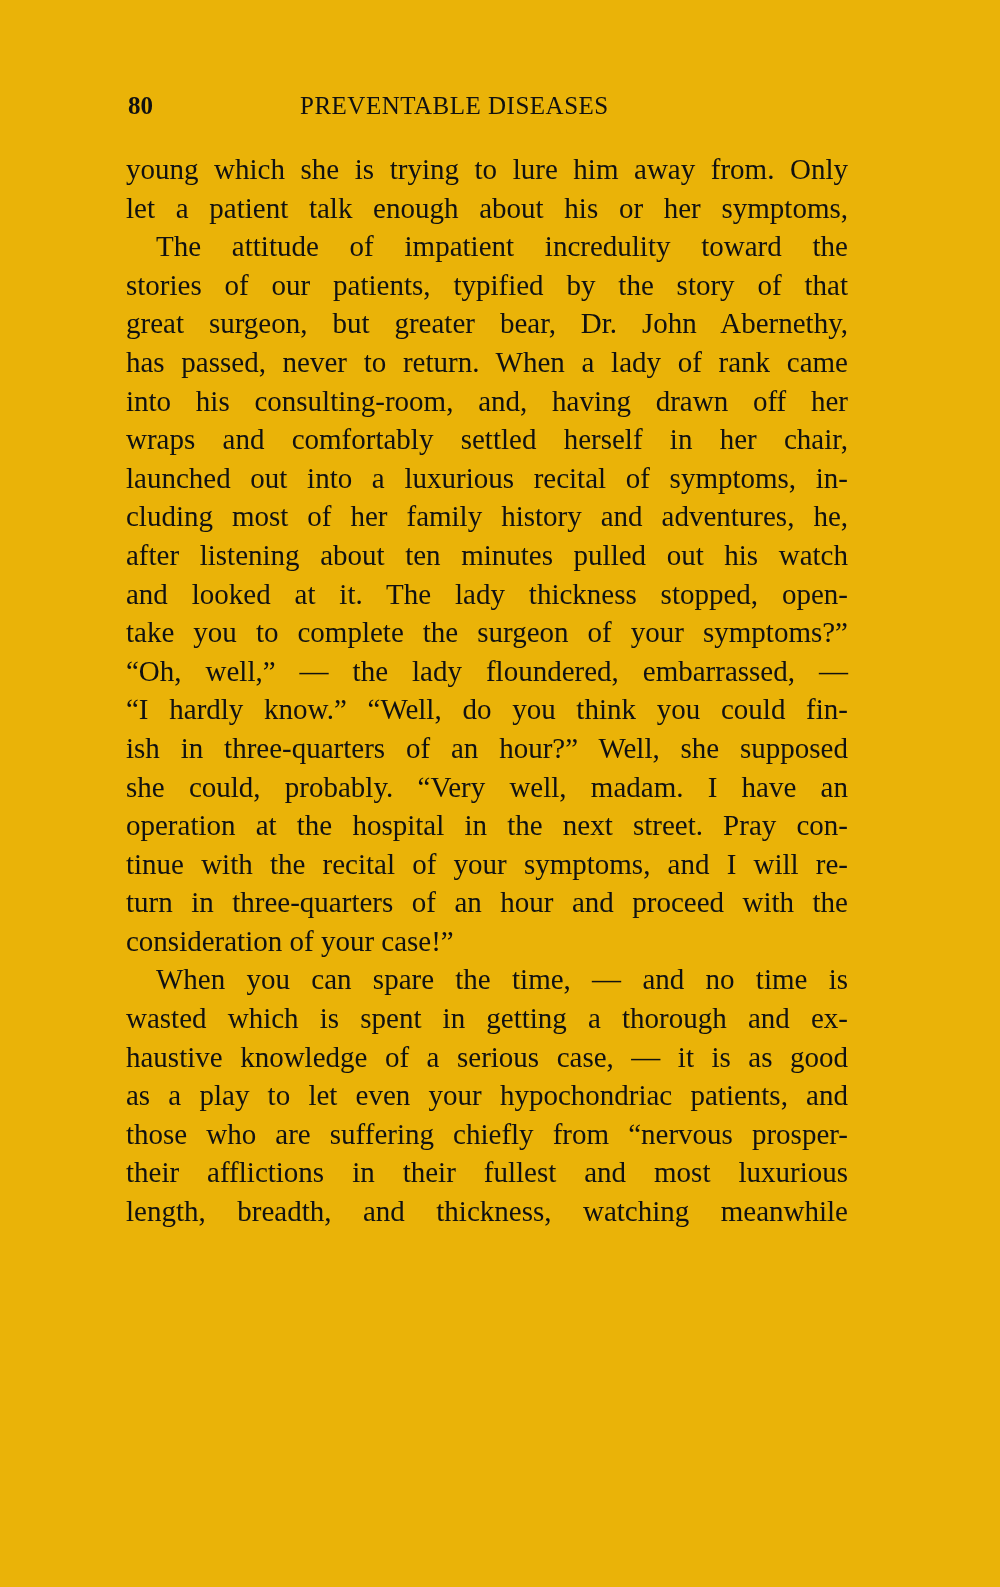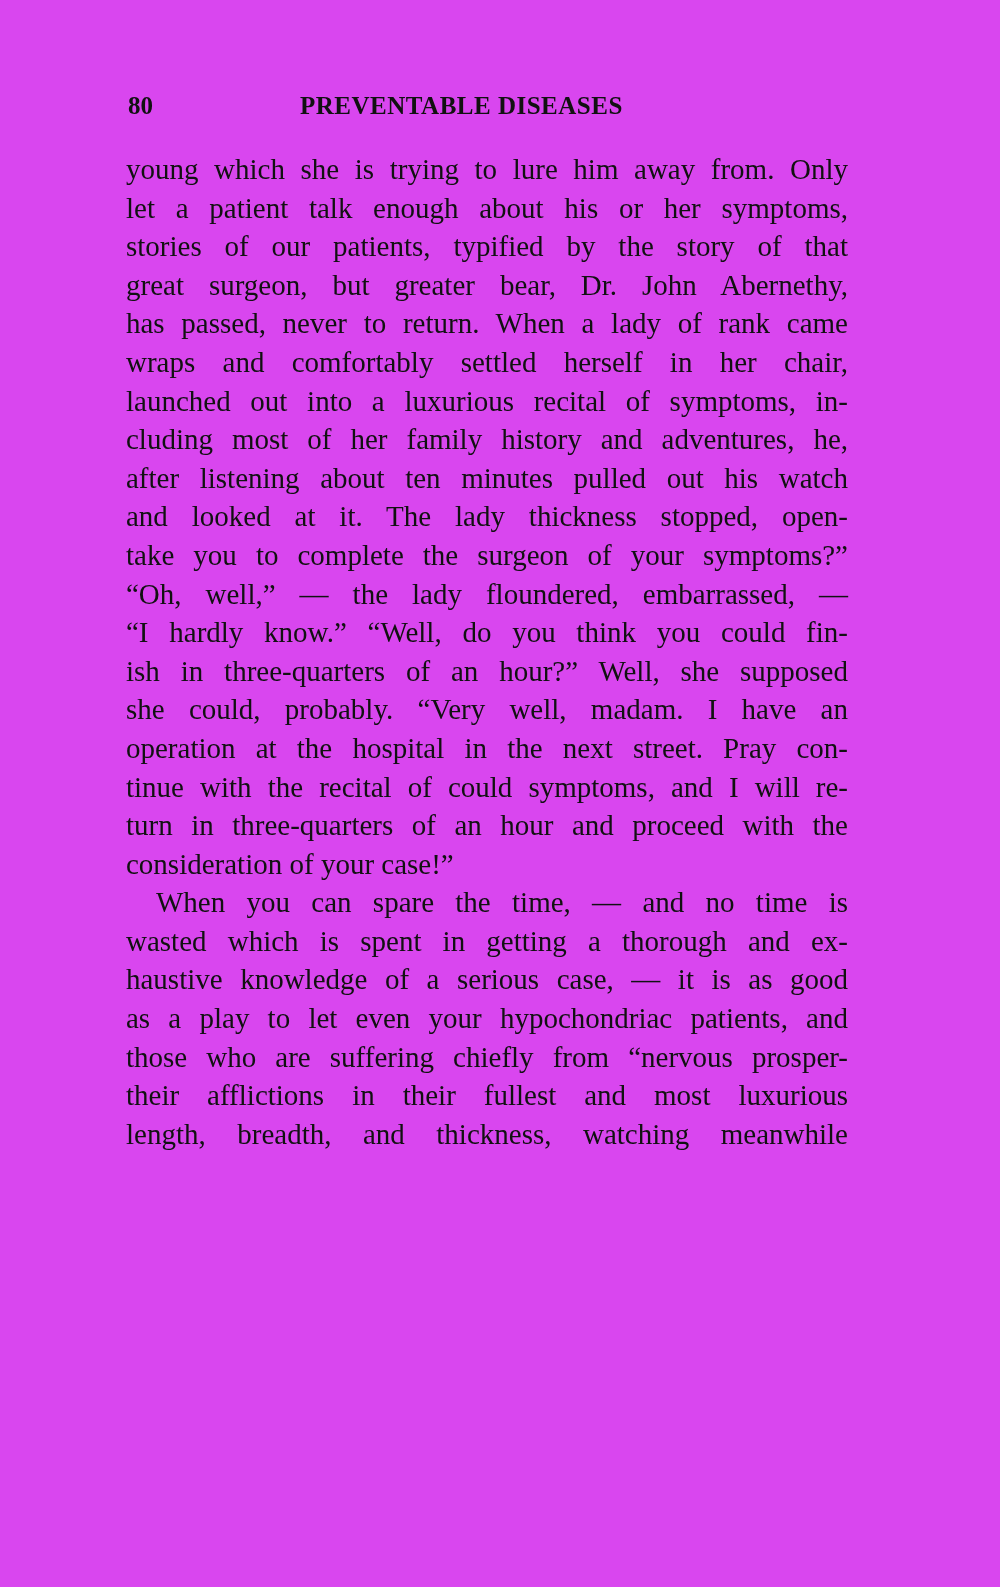--- a/index.html
+++ b/index.html
@@ -1,51 +1,53 @@
 <!DOCTYPE html>
 <html><head>
 <meta charset="utf-8">
 <style>
   html, body { margin: 0; padding: 0; background: #ffffff; }
   body { width: 1000px; height: 1587px; position: relative; overflow: hidden; }
-  .page { position: absolute; left: 0; top: 0; width: 1000px; height: 1587px; background: #d946ef; color: #111; font-family: "Liberation Serif", "DejaVu Serif", serif; }
+  .page { position: absolute; left: 0; top: 0; width: 1000px; height: 1587px; background: #eab308; color: #111; font-family: "Liberation Serif", "DejaVu Serif", serif; }
   .header { position: absolute; top: 92px; left: 128px; width: 720px; height: 36px; }
   .page-num { position: absolute; left: 0; top: 0; font-size: 25px; font-weight: bold; }
-  .running-head { position: absolute; left: 172px; top: 0; font-size: 25px; font-weight: bold; letter-spacing: 0.5px; }
+  .running-head { position: absolute; left: 172px; top: 0; font-size: 25px; font-weight: normal; letter-spacing: 0.5px; }
   .body { position: absolute; top: 150px; left: 126px; width: 722px; }
   .line { height: 38.6px; line-height: 38.6px; font-size: 29px; white-space: nowrap; text-align: justify; text-align-last: justify; }
   .line.last { text-align-last: left; }
   .line.indent { padding-left: 30px; }
 </style>
 </head>
 <body>
 
 <div class="page">
   <div class="header">
     <span class="page-num">80</span>
     <span class="running-head">PREVENTABLE DISEASES</span>
   </div>
   <div class="body" id="body">
       <div class="line">young which she is trying to lure him away from.  Only</div>
       <div class="line">let a patient talk enough about his or her symptoms,</div>
+      <div class="line indent">The attitude of impatient incredulity toward the</div>
       <div class="line">stories of our patients, typified by the story of that</div>
       <div class="line">great surgeon, but greater bear, Dr. John Abernethy,</div>
       <div class="line">has passed, never to return.  When a lady of rank came</div>
+      <div class="line">into his consulting-room, and, having drawn off her</div>
       <div class="line">wraps and comfortably settled herself in her chair,</div>
       <div class="line">launched out into a luxurious recital of symptoms, in-</div>
       <div class="line">cluding most of her family history and adventures, he,</div>
       <div class="line">after listening about ten minutes pulled out his watch</div>
       <div class="line">and looked at it.  The lady thickness stopped, open-</div>
       <div class="line">take you to complete the surgeon of your symptoms?”</div>
       <div class="line">“Oh, well,” — the lady floundered, embarrassed, —</div>
       <div class="line">“I hardly know.”  “Well, do you think you could fin-</div>
       <div class="line">ish in three-quarters of an hour?”  Well, she supposed</div>
       <div class="line">she could, probably.  “Very well, madam.  I have an</div>
       <div class="line">operation at the hospital in the next street.  Pray con-</div>
-      <div class="line">tinue with the recital of could symptoms, and I will re-</div>
+      <div class="line">tinue with the recital of your symptoms, and I will re-</div>
       <div class="line">turn in three-quarters of an hour and proceed with the</div>
       <div class="line last">consideration of your case!”</div>
       <div class="line indent">When you can spare the time, — and no time is</div>
       <div class="line">wasted which is spent in getting a thorough and ex-</div>
       <div class="line">haustive knowledge of a serious case, — it is as good</div>
       <div class="line">as a play to let even your hypochondriac patients, and</div>
       <div class="line">those who are suffering chiefly from “nervous prosper-</div>
       <div class="line">their afflictions in their fullest and most luxurious</div>
       <div class="line">length, breadth, and thickness, watching meanwhile</div>
     </div>

